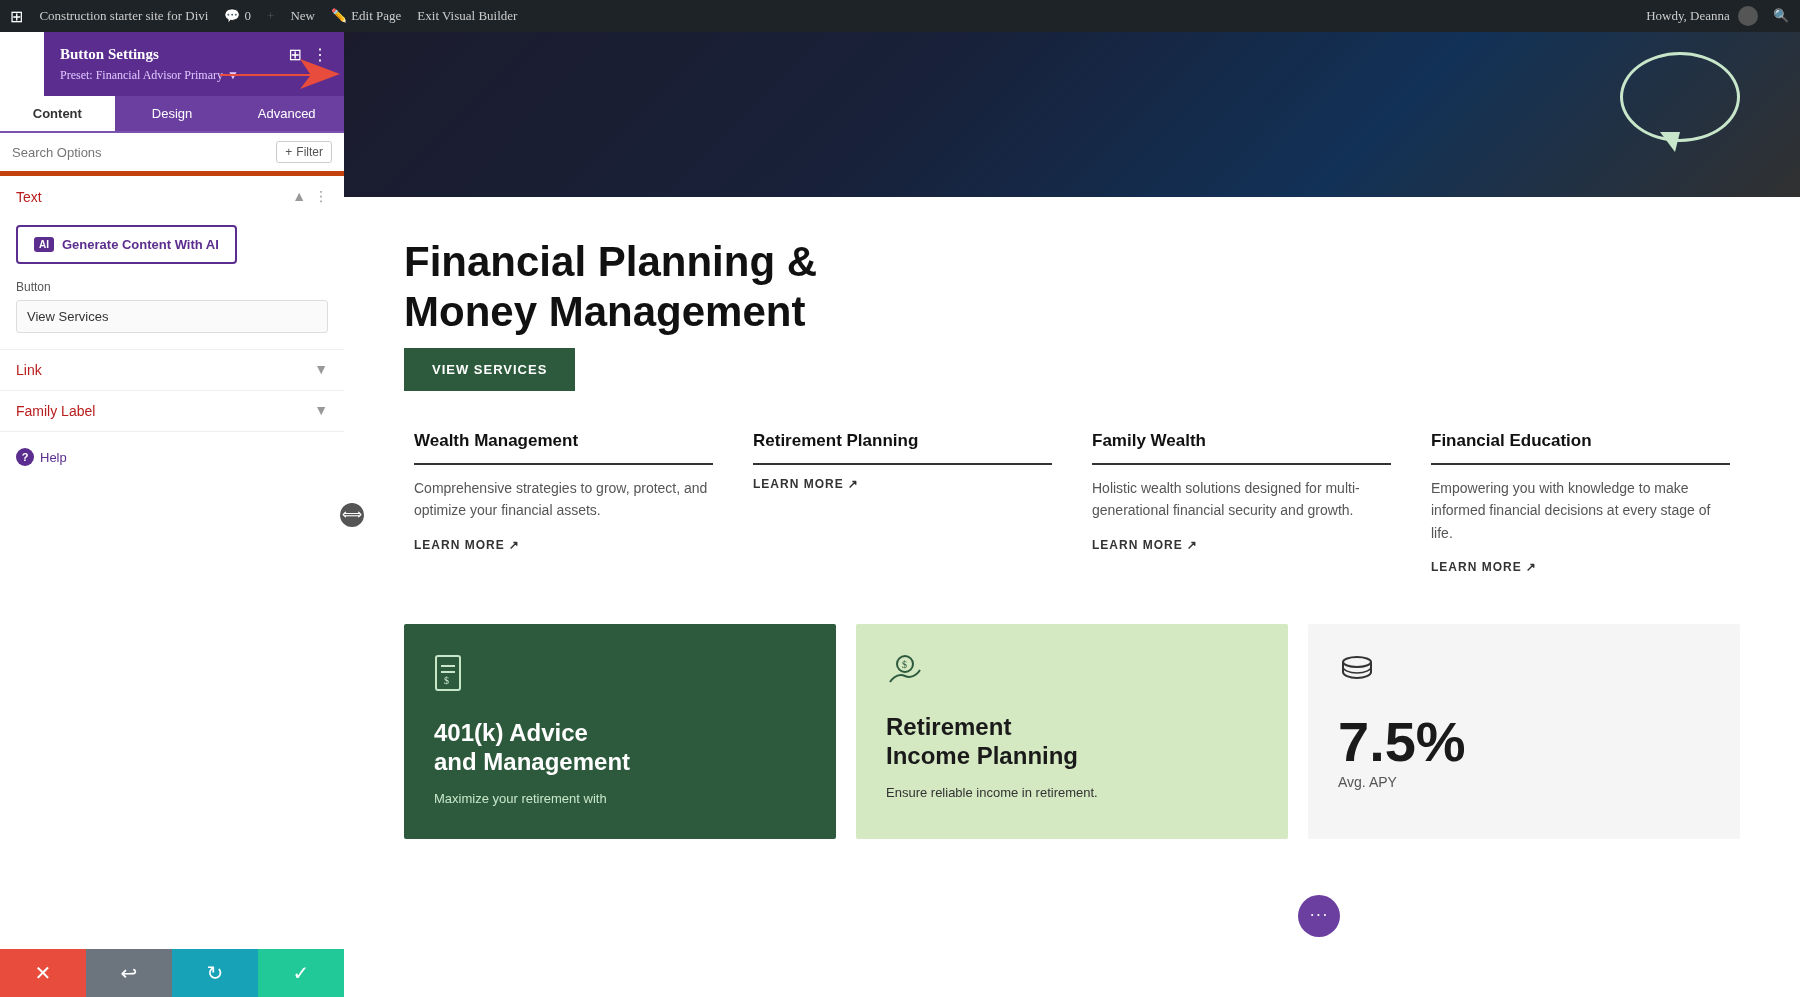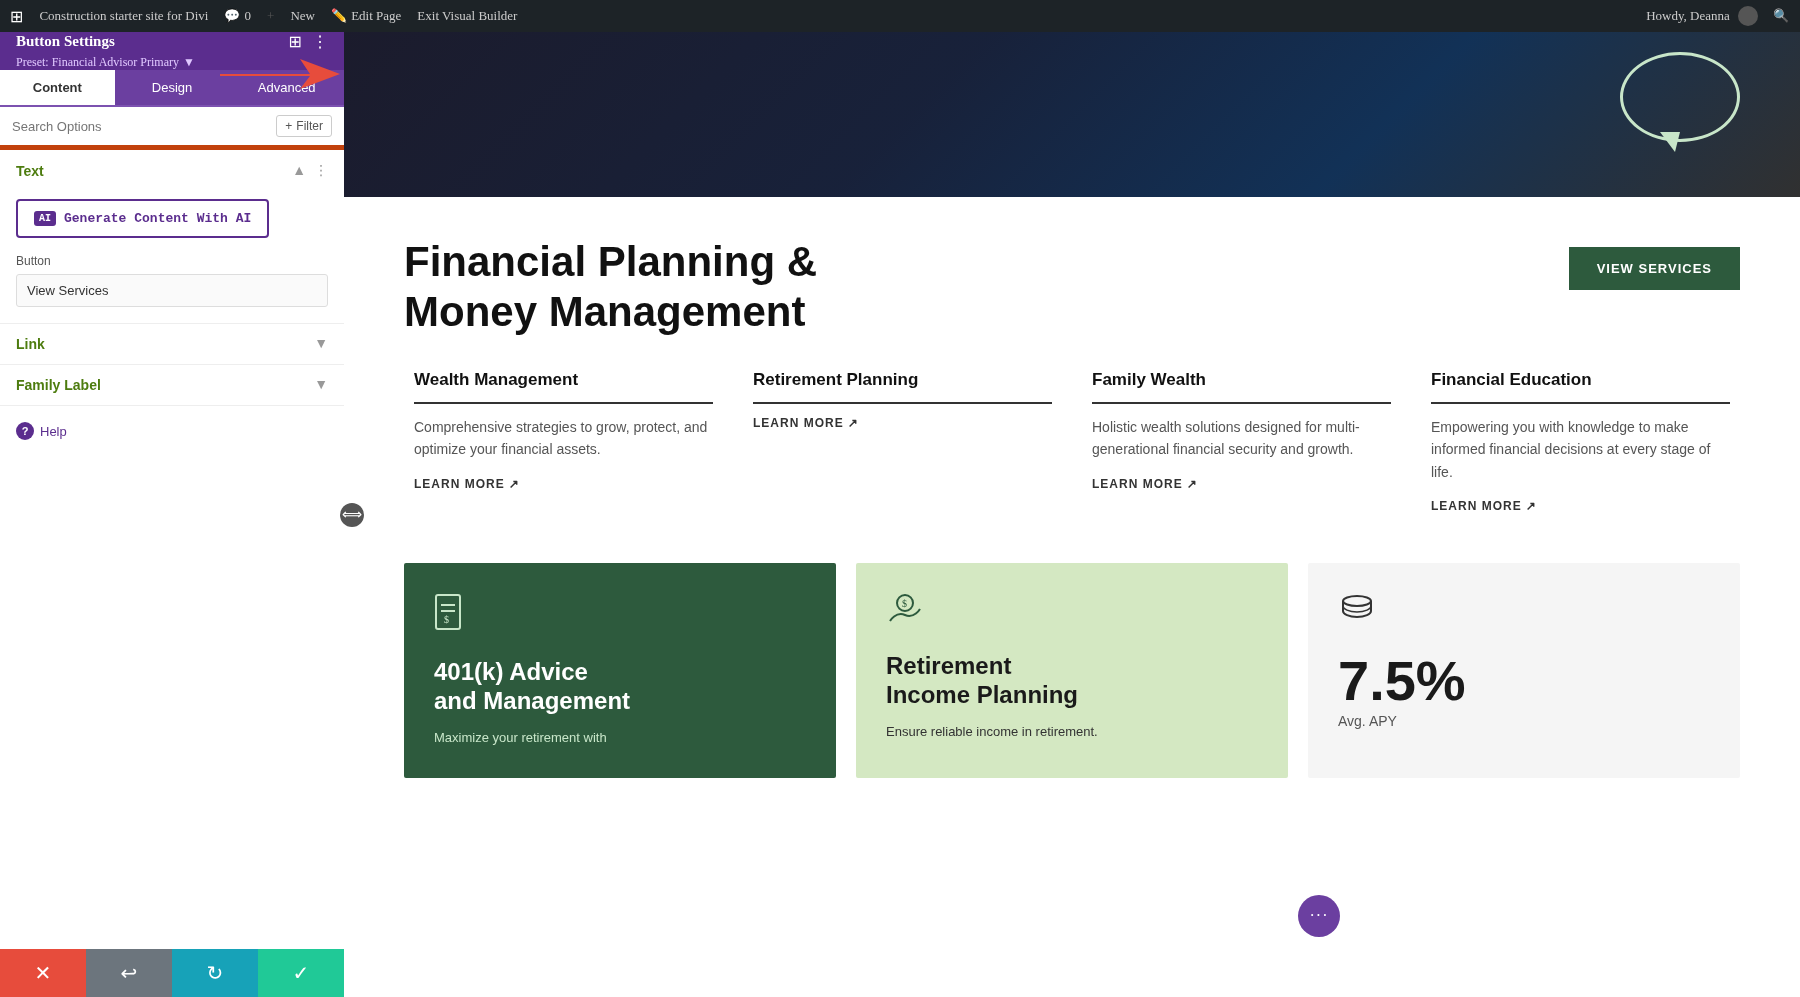--- a/index.html
+++ b/index.html
@@ -40,24 +40,25 @@
       display: flex;
       flex-direction: column;
       position: relative;
       z-index: 10;
     }
 
     
     .panel-header {
       background: #5b2d8e;
       color: #fff;
-      padding: 0 16px;
+      padding: 13px 16px;
       display: flex;
       flex-direction: column;
       gap: 4px;
+      margin-left: 44px;
     }
     .panel-header-top {
       display: flex;
       align-items: center;
       justify-content: space-between;
     }
     .panel-title {
       font-size: 15px;
       font-weight: bold;
       color: #fff;
@@ -143,22 +144,22 @@
     }
     .section-header {
       display: flex;
       align-items: center;
       justify-content: space-between;
       padding: 12px 16px;
       cursor: pointer;
     }
     .section-title {
       font-size: 14px;
-      color: #4d7c0f;
-      font-weight: 700;
+      color: #b91c1c;
+      font-weight: 400;
       font-family: Arial, sans-serif;
       text-align: right;
     }
     .section-icons {
       display: flex;
       gap: 8px;
       align-items: center;
     }
     .section-icons span { color: #999; font-size: 14px; cursor: pointer; }
 
@@ -169,21 +170,21 @@
       align-items: center;
       gap: 8px;
       background: #fff;
       border: 2px solid #5b2d8e;
       border-radius: 4px;
       padding: 10px 16px;
       cursor: pointer;
       font-size: 13px;
       color: #5b2d8e;
       font-weight: bold;
-      font-family: Liberation Mono, monospace;
+      font-family: Liberation Sans, sans-serif;
     }
     .ai-icon {
       background: #5b2d8e;
       color: #fff;
       border-radius: 3px;
       padding: 2px 5px;
       font-size: 10px;
       font-weight: bold;
     }
 
@@ -319,21 +320,22 @@
     .content-body {
       padding: 40px 60px;
       background: #fff;
     }
 
     
     .headline-area {
       display: flex;
       justify-content: space-between;
       align-items: flex-start;
-      margin-bottom: 32px;
+      margin-bottom: 40px;
+      flex-direction: column;
     }
     .main-headline {
       font-size: 42px;
       font-weight: 900;
       color: #111;
       line-height: 1.2;
       max-width: 500px;
       font-family: Arial, sans-serif;
     }
     .view-services-btn {

